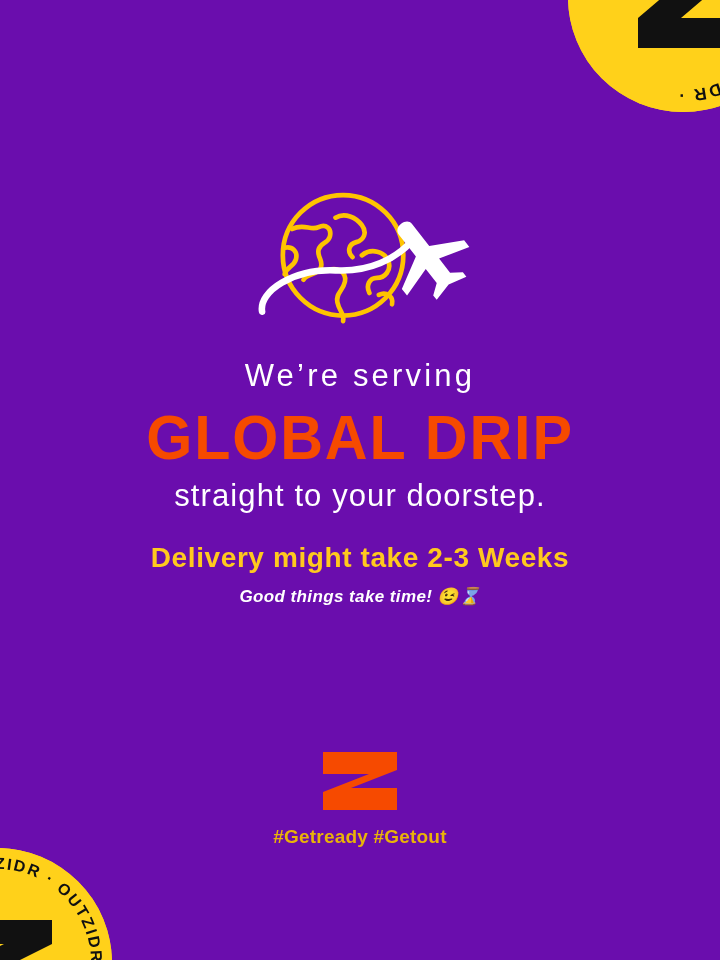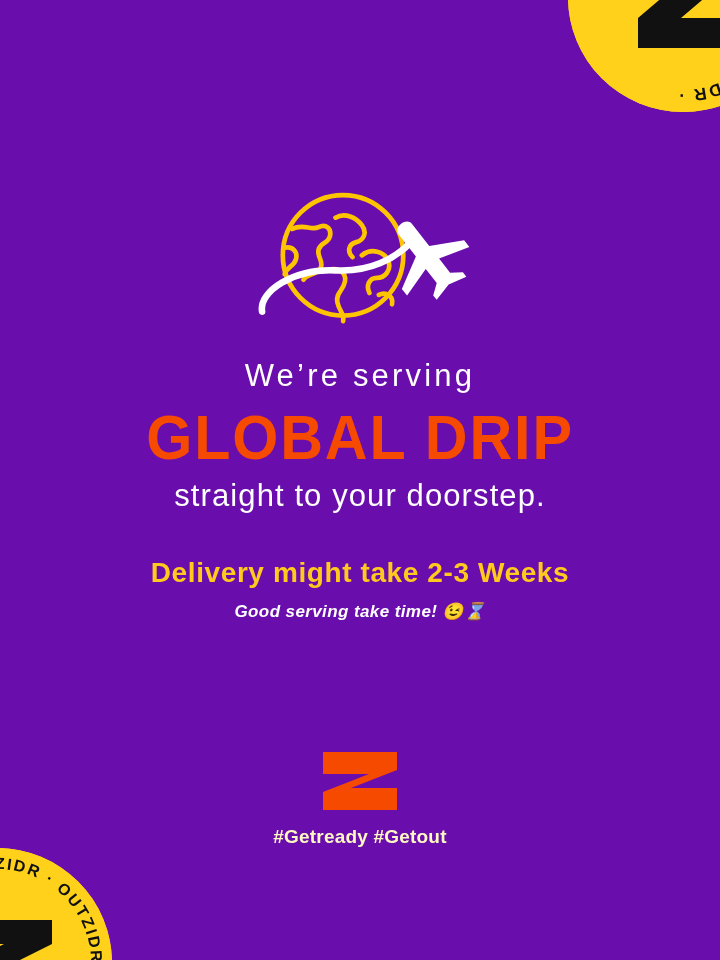--- a/index.html
+++ b/index.html
@@ -83,21 +83,21 @@
     line-height:1.05;
     margin-top:8px;
   }
 
   .line-delivery {
     color:#FFC91E;
     font-size:28px;
     font-weight:700;
     letter-spacing:0.6px;
     line-height:1.05;
-    margin-top:45px;
+    margin-top:30px;
   }
 
   .line-goodthings {
     color:#FFFFFF;
     font-size:17px;
     font-weight:700;
     font-style:italic;
     letter-spacing:0.4px;
     line-height:1.05;
     margin-top:16px;
@@ -114,21 +114,21 @@
 
   .zmark {
     width:78px;
     height:62px;
     margin:0 auto 14px auto;
     display:block;
   }
   .zmark svg { width:100%; height:100%; display:block; }
 
   .hashtags {
-    color:#fef9c3;
+    color:#eab308;
     font-size:19px;
     font-weight:700;
     letter-spacing:0.2px;
   }
 </style>
 </head>
 <body>
 
 <div class="poster">
 
@@ -184,21 +184,21 @@
         <path d="M0,-7 C5,-7 9,-4 9,0 L9,30 L42,48 L42,57 L9,47 L9,66 L20,74 L20,80 L0,75 L-20,80 L-20,74 L-9,66 L-9,47 L-42,57 L-42,48 L-9,30 L-9,0 C-9,-4 -5,-7 0,-7 Z"></path>
       </g>
     </svg>
   </div>
 
   <div class="copy">
     <div class="line-serving">We’re serving</div>
     <div class="line-global">GLOBAL DRIP</div>
     <div class="line-doorstep">straight to your doorstep.</div>
     <div class="line-delivery">Delivery might take 2-3 Weeks</div>
-    <div class="line-goodthings">Good serving take time! 😉⌛</div>
+    <div class="line-goodthings">Good things take time! 😉⌛</div>
   </div>
 
   <div class="footer">
     <div class="zmark">
       <svg viewBox="0 0 78 62" xmlns="http://www.w3.org/2000/svg" aria-hidden="true">
         <path d="M2,2 L76,2 L76,20 L30,38 L76,38 L76,60 L2,60 L2,42 L48,24 L2,24 Z" fill="#F64A00"></path>
       </svg>
     </div>
     <div class="hashtags">#Getready #Getout</div>
   </div>

